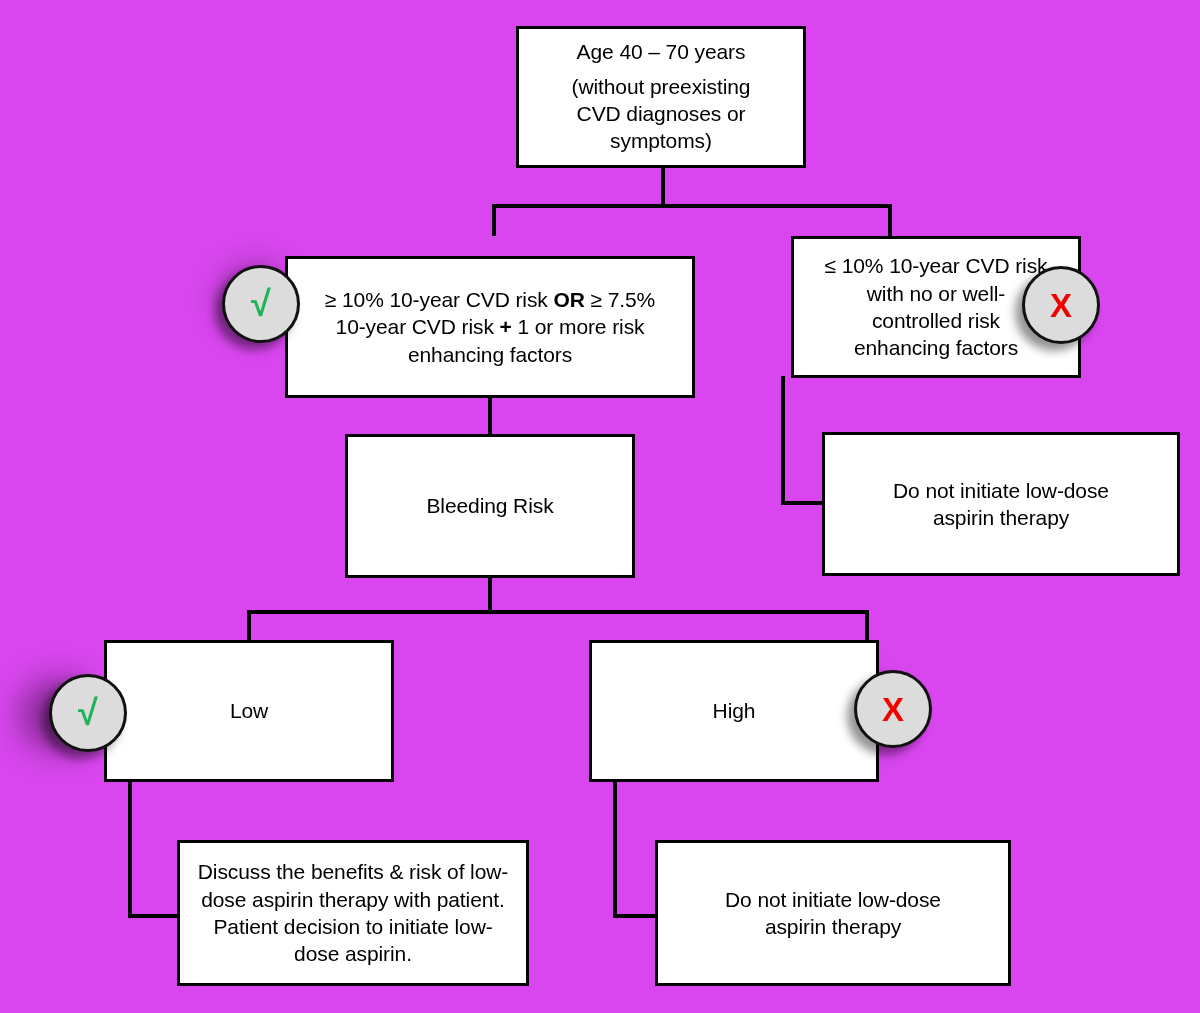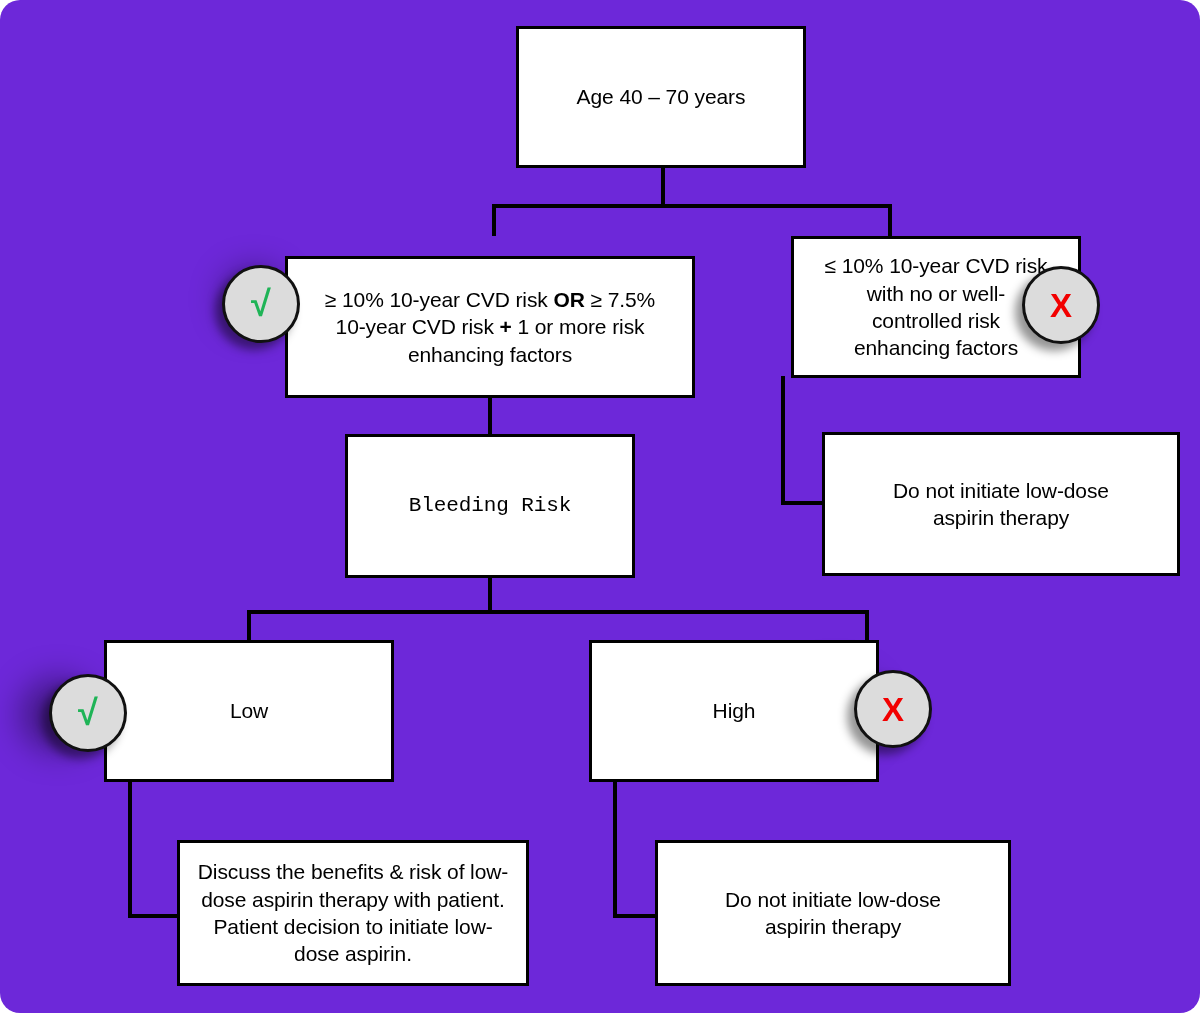--- a/index.html
+++ b/index.html
@@ -8,23 +8,22 @@
     background: #ffffff;
   }
   body {
     font-family: "Liberation Sans", "DejaVu Sans", sans-serif;
     color: #000000;
   }
   #canvas {
     position: relative;
     width: 1200px;
     height: 1013px;
-    background: #6d28d9;
+    background: #d946ef;
     overflow: hidden;
-    border-radius: 20px;
   }
   .node {
     position: absolute;
     box-sizing: border-box;
     background: #ffffff;
     border: 3px solid #000000;
     display: flex;
     align-items: center;
     justify-content: center;
     text-align: center;
@@ -109,42 +108,44 @@
   <div class="ln v" style="left:781px; top:376px; height:129px;"></div>
   <div class="ln h" style="left:781px; top:501px; width:46px;"></div>
 
   <div class="ln v" style="left:128px; top:780px; height:138px;"></div>
   <div class="ln h" style="left:128px; top:914px; width:55px;"></div>
 
   <div class="ln v" style="left:613px; top:780px; height:138px;"></div>
   <div class="ln h" style="left:613px; top:914px; width:48px;"></div>
 
   <div class="node" style="left:516px; top:26px; width:290px; height:142px;">
-    <span class="txt spaced"><span>Age 40 – 70 years</span><br></span>
+    <span class="txt spaced"><span>Age 40 – 70 years</span><br><span style="line-height:1.30; display:inline-block;">(without preexisting
+CVD diagnoses or
+symptoms)</span></span>
   </div>
 
   <div class="node" style="left:285px; top:236px; width:410px; height:142px;margin-top:20px;">
     <span class="txt"><span>≥ 10% 10-year CVD risk </span><b>OR</b><span> ≥ 7.5%
 10-year CVD risk </span><b>+</b><span> 1 or more risk
 enhancing factors</span></span>
   </div>
 
   <div class="node" style="left:751px; top:236px; width:290px; height:142px;margin-left:40px;">
     <span class="txt">≤ 10% 10-year CVD risk
 with no or well-
 controlled risk
 enhancing factors</span>
   </div>
 
   <div class="node" style="left:822px; top:432px; width:358px; height:144px;">
     <span class="txt">Do not initiate low-dose
 aspirin therapy</span>
   </div>
 
-  <div class="node" style="left:345px; top:434px; width:290px; height:144px;font-family:Liberation Mono, monospace;">
+  <div class="node" style="left:345px; top:434px; width:290px; height:144px;">
     <span class="txt">Bleeding Risk</span>
   </div>
 
   <div class="node" style="left:589px; top:640px; width:290px; height:142px;">
     <span class="txt">High</span>
   </div>
 
   <div class="node" style="left:104px; top:640px; width:290px; height:142px;">
     <span class="txt">Low</span>
   </div>

